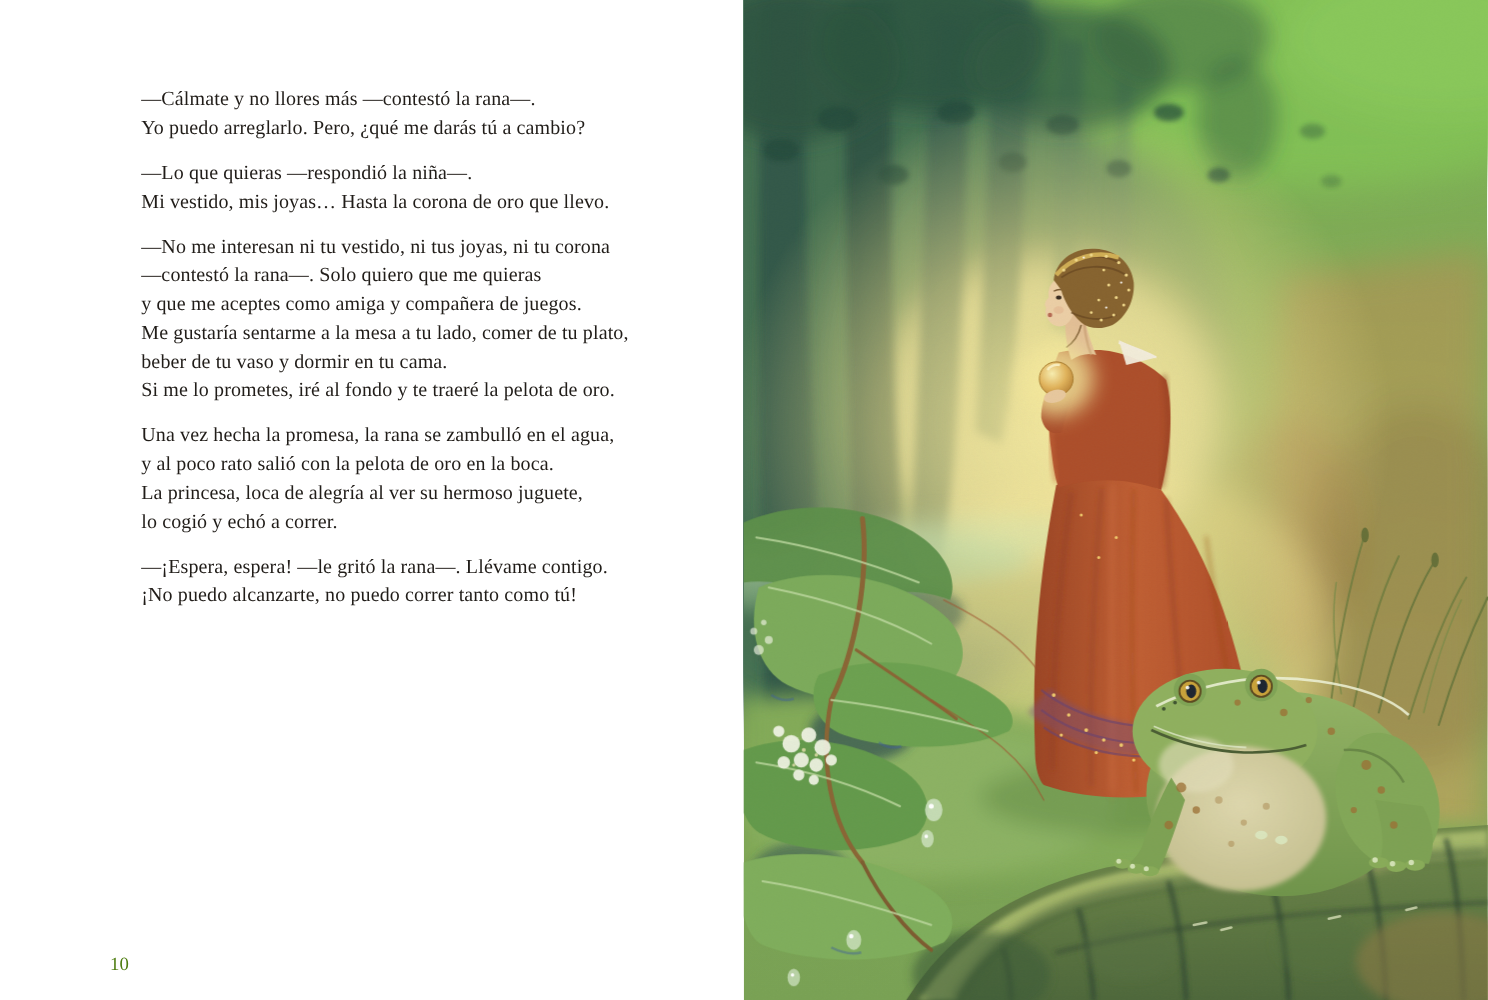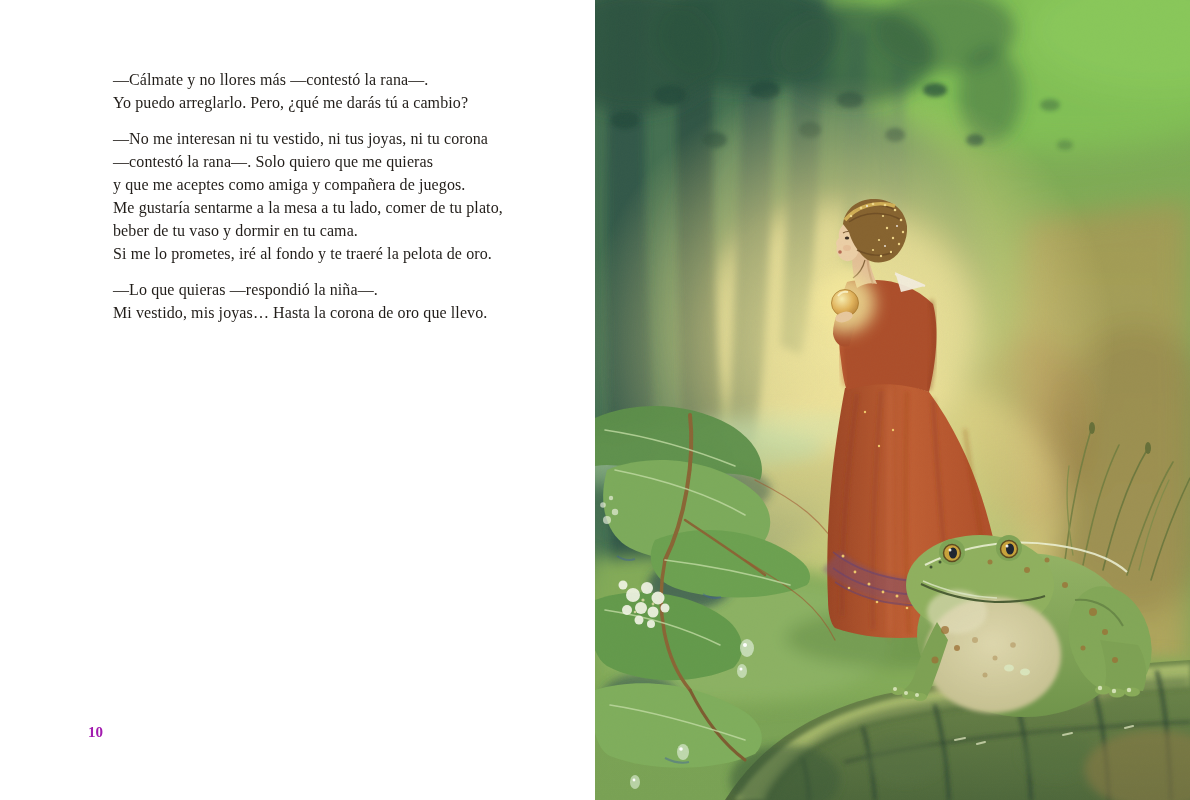--- a/index.html
+++ b/index.html
@@ -7,42 +7,48 @@
     position:relative;width:1190px;height:800px;background:#ffffff;
     overflow:hidden;font-family:"Liberation Serif", serif;
   }
   .text-page{position:absolute;left:0;top:0;width:595px;height:800px;background:#ffffff;}
   .text-block{position:absolute;left:88px;top:68px;width:500px;margin-left:25px;}
   .para{
     margin:0 0 13px 0;font-size:16px;line-height:23px;color:#211d19;
     white-space:pre-line;letter-spacing:0.1px;
   }
   .page-number{
-    position:absolute;left:88px;top:724px;font-size:15px;color:#a21caf;font-weight:bold;
+    position:absolute;left:88px;top:764px;font-size:15px;color:#4d7c0f;font-weight:normal;
   }
   .illustration-page{position:absolute;left:595px;top:0;width:595px;height:800px;}
   .illustration-page svg{display:block;}
 </style>
 </head>
 <body>
 
 <div class="spread">
 
   <div class="text-page">
     <div class="text-block">
       <p class="para">—Cálmate y no llores más —contestó la rana—.
 Yo puedo arreglarlo. Pero, ¿qué me darás tú a cambio?</p>
+      <p class="para">—Lo que quieras —respondió la niña—.
+Mi vestido, mis joyas… Hasta la corona de oro que llevo.</p>
       <p class="para">—No me interesan ni tu vestido, ni tus joyas, ni tu corona
 —contestó la rana—. Solo quiero que me quieras
 y que me aceptes como amiga y compañera de juegos.
 Me gustaría sentarme a la mesa a tu lado, comer de tu plato,
 beber de tu vaso y dormir en tu cama.
 Si me lo prometes, iré al fondo y te traeré la pelota de oro.</p>
-      <p class="para">—Lo que quieras —respondió la niña—.
-Mi vestido, mis joyas… Hasta la corona de oro que llevo.</p>
+      <p class="para">Una vez hecha la promesa, la rana se zambulló en el agua,
+y al poco rato salió con la pelota de oro en la boca.
+La princesa, loca de alegría al ver su hermoso juguete,
+lo cogió y echó a correr.</p>
+      <p class="para">—¡Espera, espera! —le gritó la rana—. Llévame contigo.
+¡No puedo alcanzarte, no puedo correr tanto como tú!</p>
     </div>
     <div class="page-number">10</div>
   </div>
 
   <div class="illustration-page">
   <svg width="595" height="800" viewBox="0 0 595 800" xmlns="http://www.w3.org/2000/svg">
     <defs>
       <linearGradient id="gradBase" x1="0" y1="0" x2="0" y2="1">
         <stop offset="0" stop-color="#7ab152"></stop>
             <stop offset="0.45" stop-color="#83a95a"></stop>

